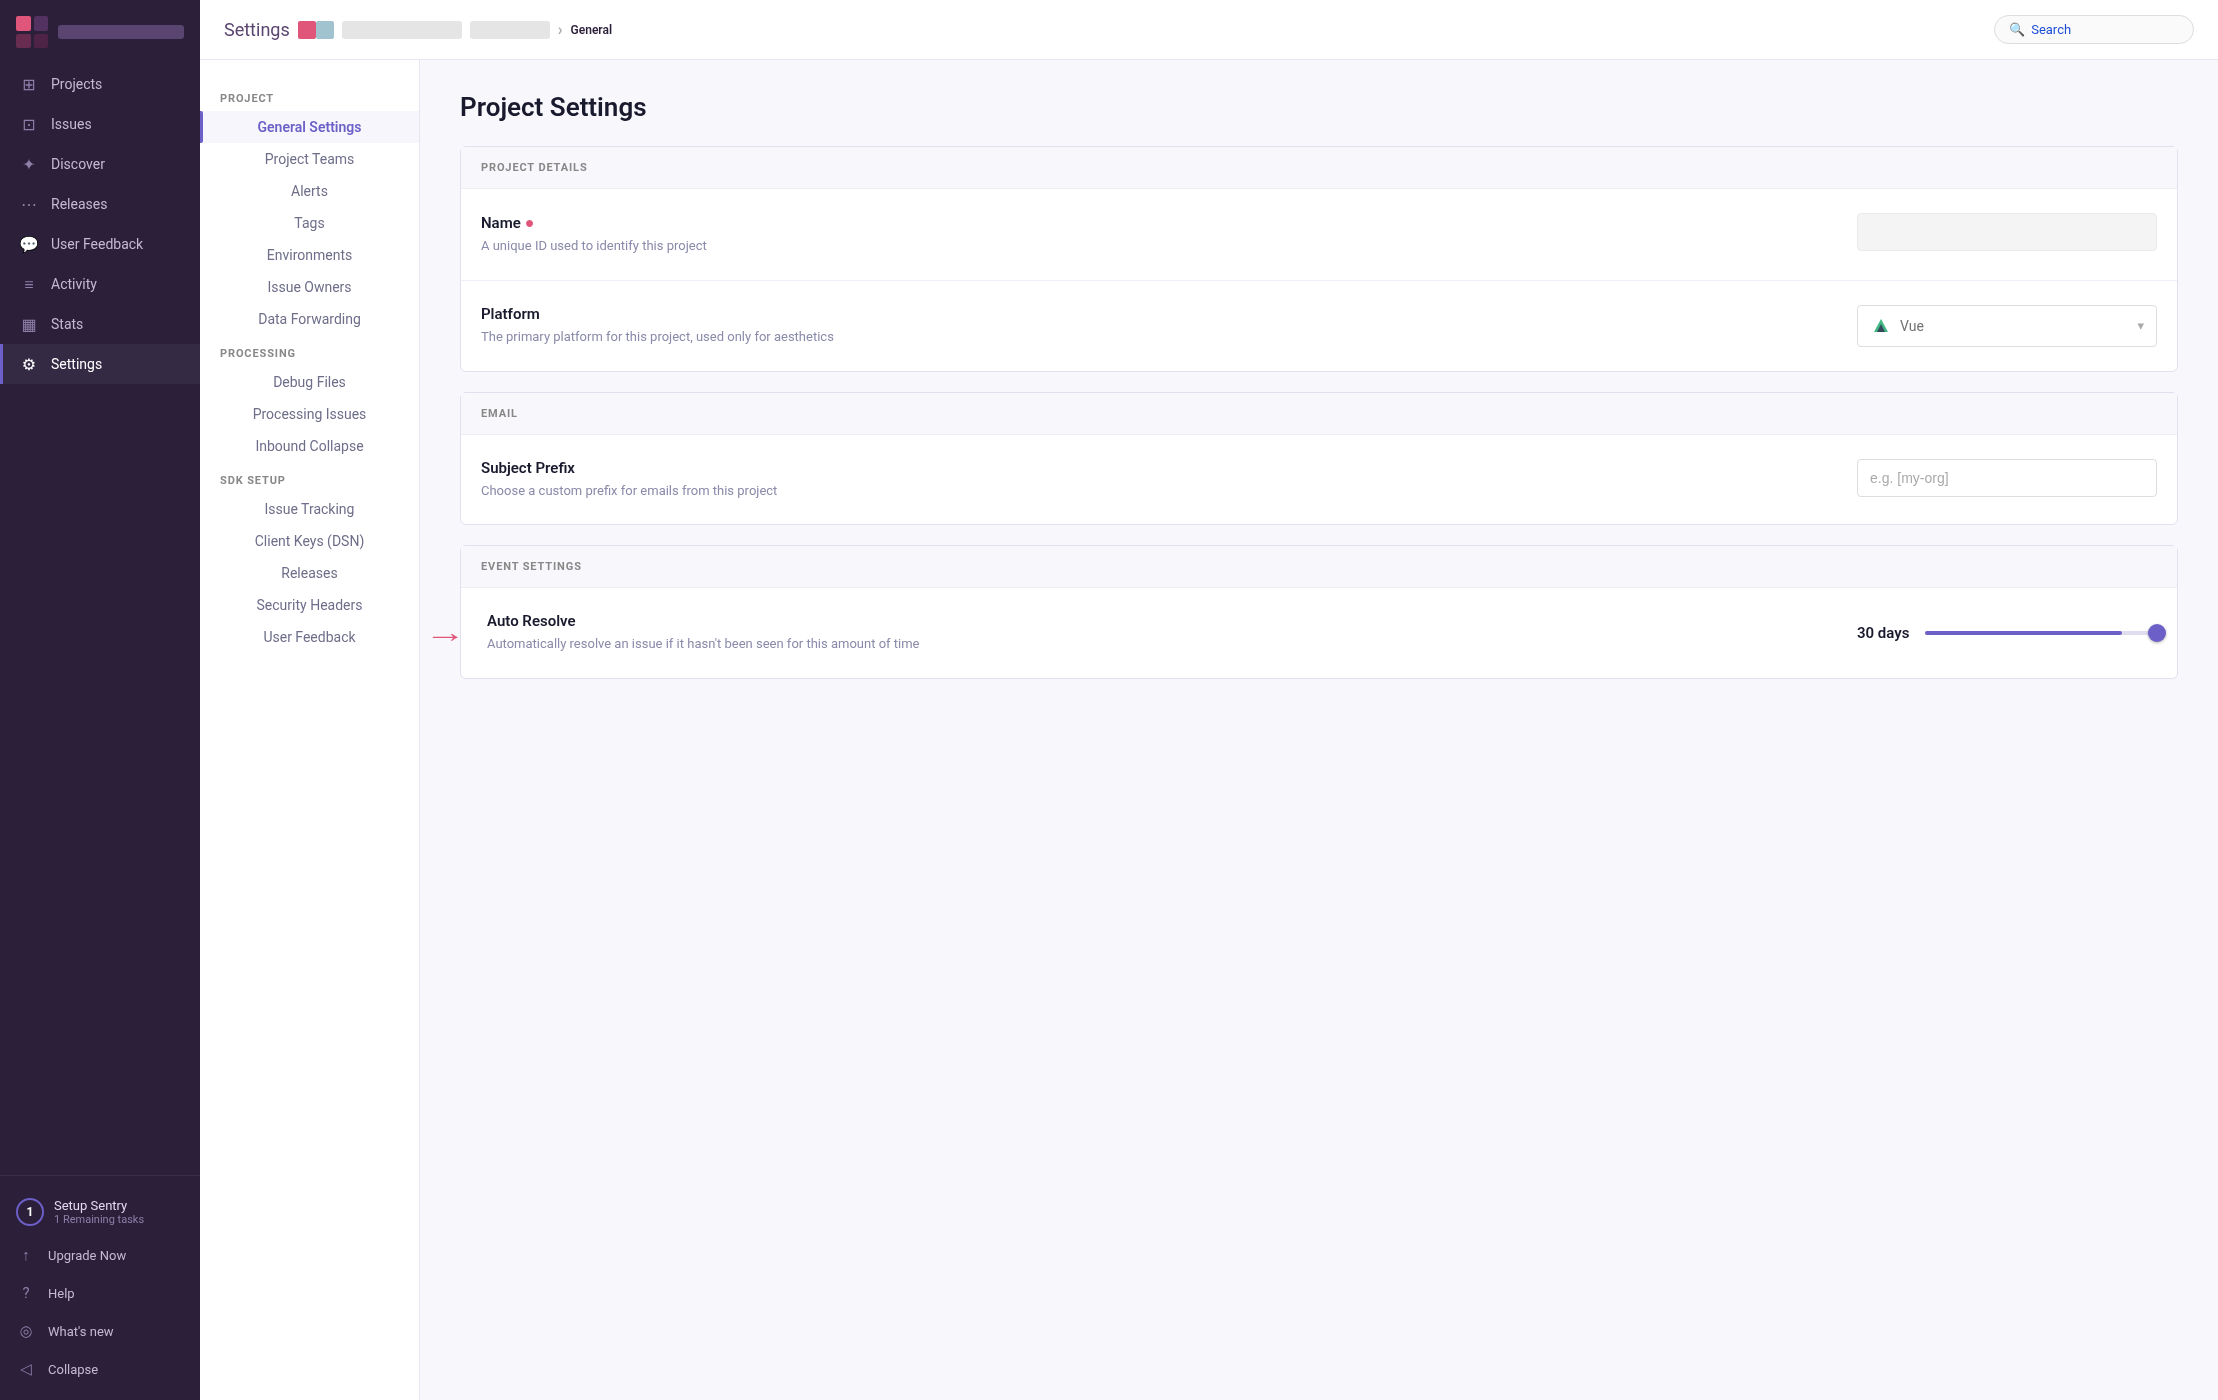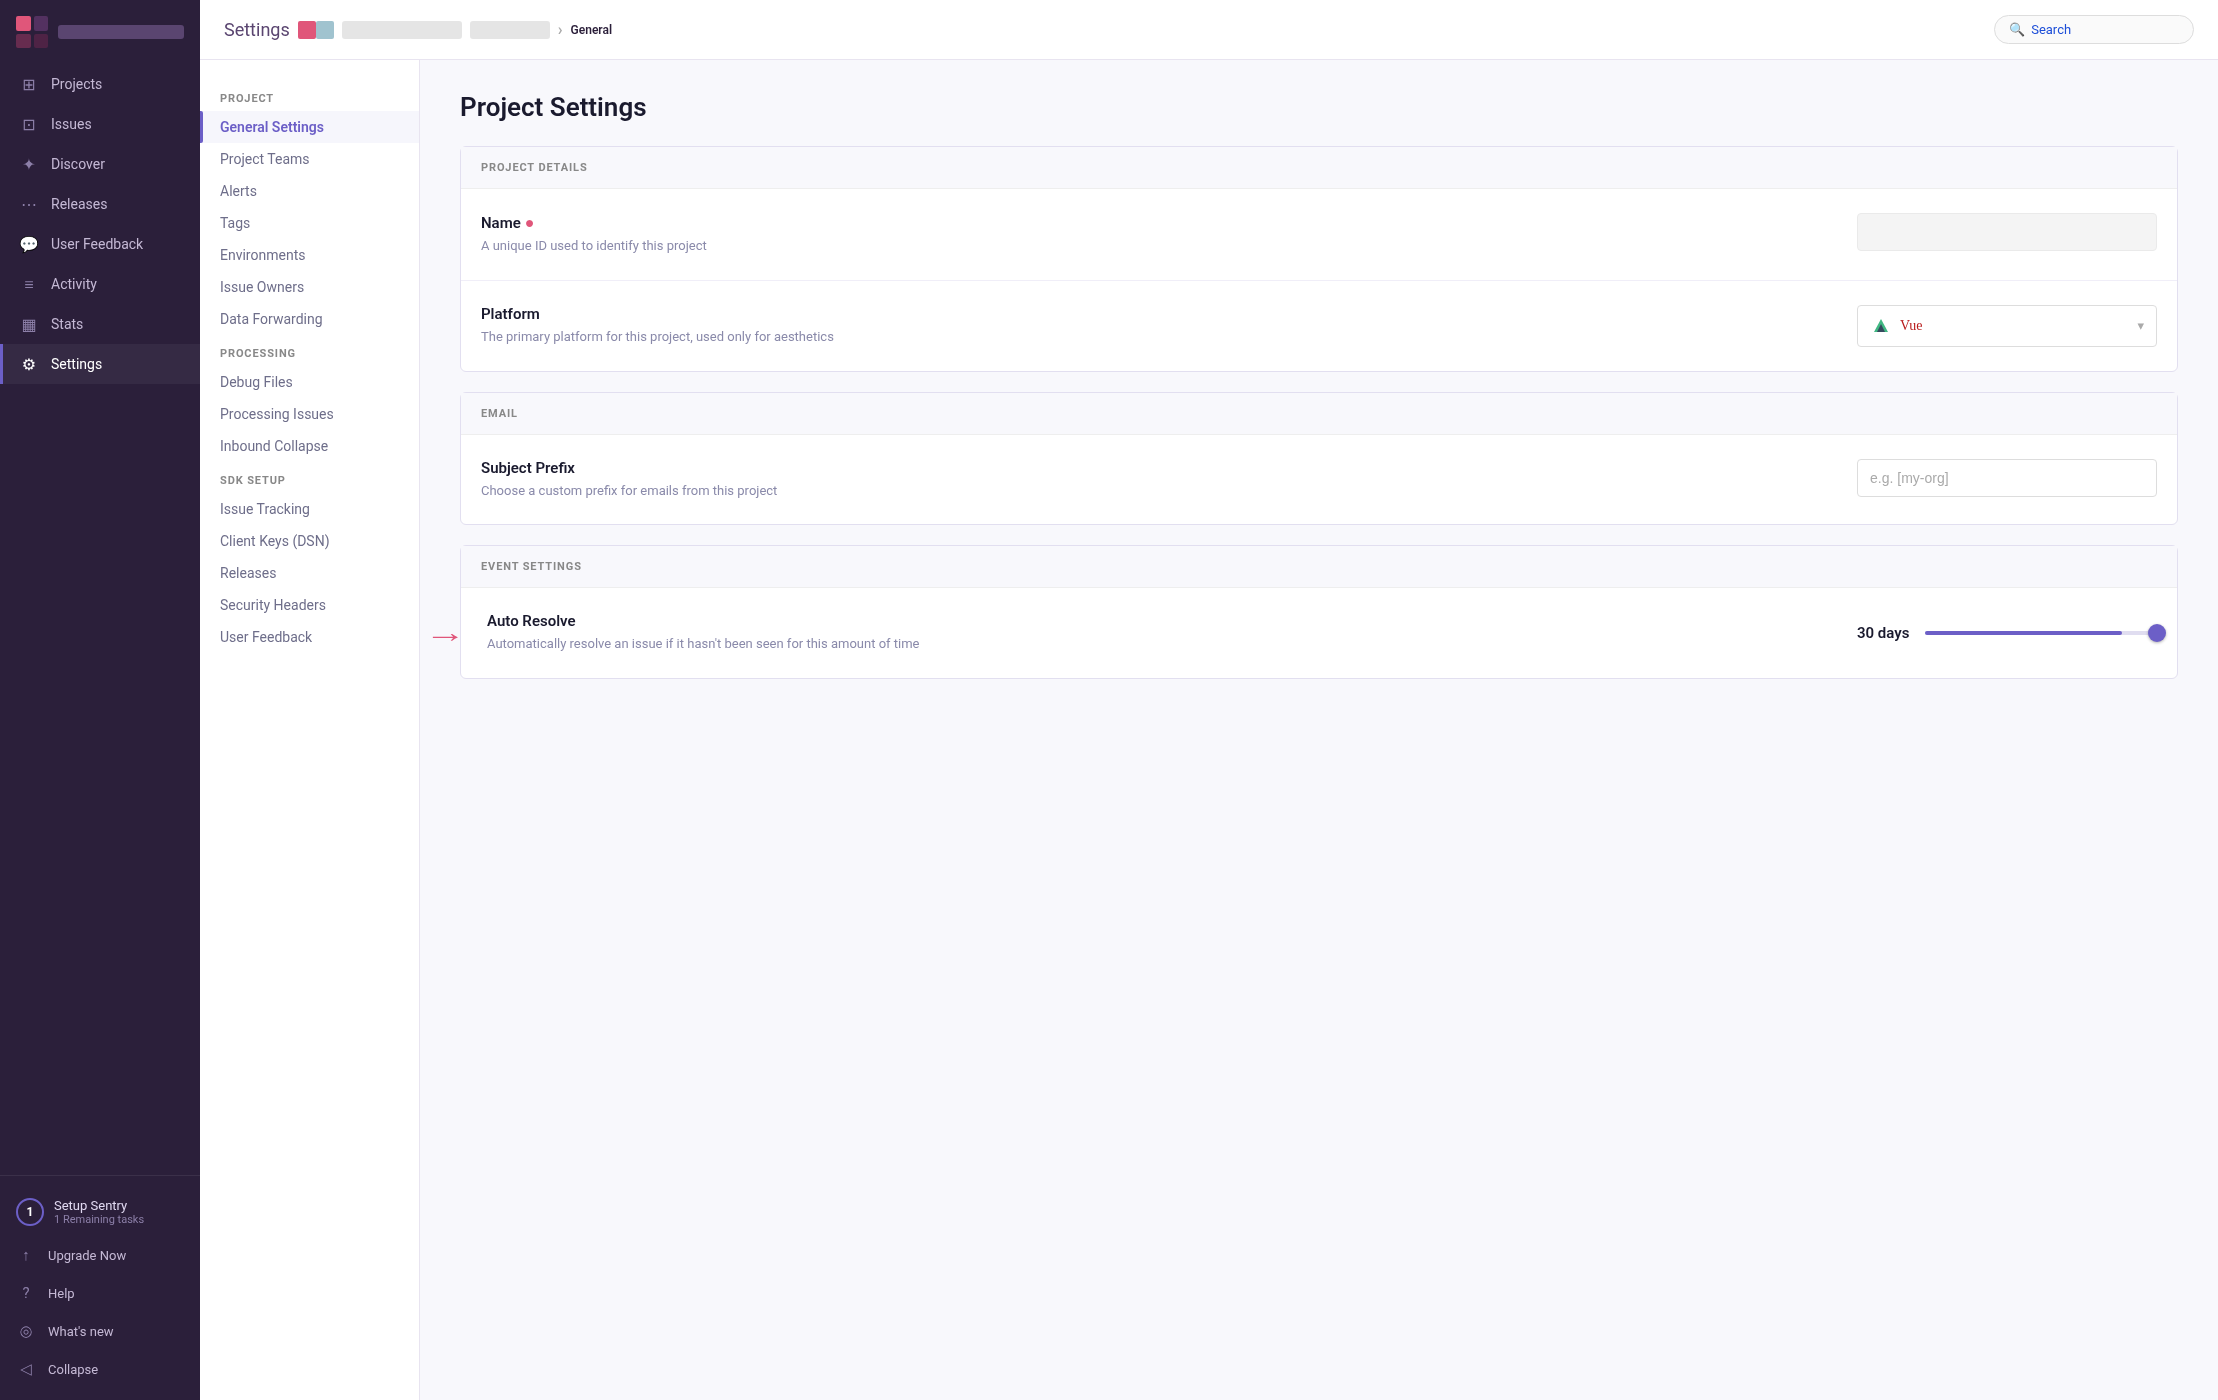--- a/index.html
+++ b/index.html
@@ -209,20 +209,21 @@
       text-decoration: none;
       transition: color 0.15s;
     }
     .left-nav-item.active {
       color: #6c5fc7;
       font-weight: 600;
       background: rgba(108,95,199,0.06);
     }
     .left-nav-active-bar {
       position: relative;
+      text-align: center;
     }
     .left-nav-active-bar.active::before {
       content: '';
       position: absolute;
       left: 0;
       top: 0;
       bottom: 0;
       width: 3px;
       background: #6c5fc7;
       border-radius: 0 2px 2px 0;
@@ -316,21 +317,21 @@
       cursor: pointer;
       position: relative;
     }
     .vue-icon {
       width: 22px;
       height: 22px;
       display: flex;
       align-items: center;
       justify-content: center;
     }
-    .platform-label { font-size: 14px; color: #b91c1c; flex: 1; font-family: Liberation Serif, serif; }
+    .platform-label { font-size: 14px; color: #737373; flex: 1; }
     .platform-chevron { color: #aaa; font-size: 13px; margin-left: auto; }
 
     .email-input {
       width: 100%;
       height: 38px;
       border: 1px solid #ddd;
       border-radius: 4px;
       padding: 0 12px;
       font-size: 14px;
       color: #aaa;

